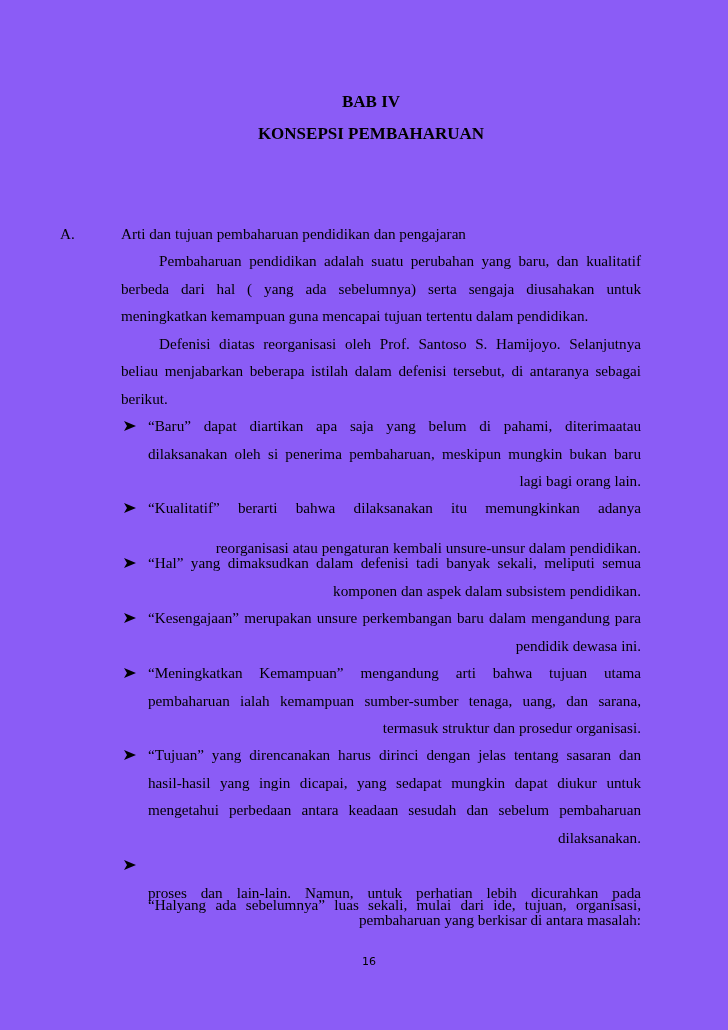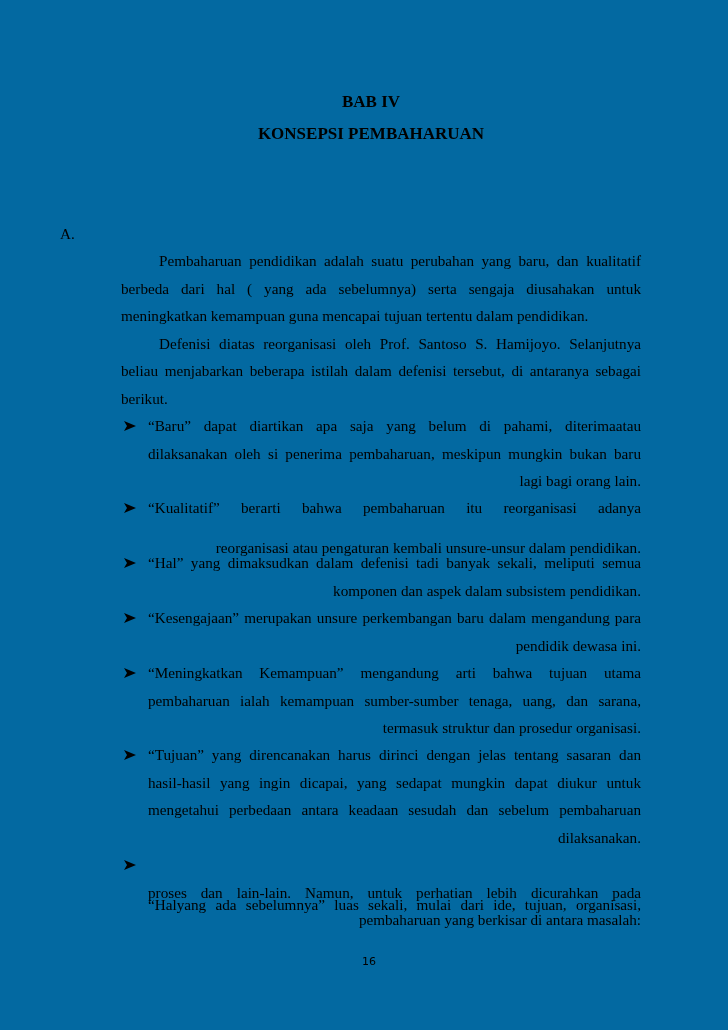--- a/index.html
+++ b/index.html
@@ -1,17 +1,17 @@
 <!DOCTYPE html>
 <html><head>
   <meta charset="utf-8">
   <style>
     html, body { margin: 0; padding: 0; background: #ffffff; }
     body { width: 728px; height: 1030px; position: relative; overflow: hidden; color: #000; }
-    .page { position: absolute; left: 0; top: 0; width: 728px; height: 1030px; background: #0369a1; }
+    .page { position: absolute; left: 0; top: 0; width: 728px; height: 1030px; background: #8b5cf6; }
     .title {
       position: absolute; left: 0; width: 728px; text-align: center;
       font-family: "Liberation Serif", serif; font-weight: bold; font-size: 17px;
       line-height: 20px; white-space: nowrap;
     }
     .t1 { top: 92px; left: 7px; }
     .t2 { top: 124px; left: 7px; }
     .t3 { top: 156px; left: 0px; }
     .line {
       position: absolute; font-family: "Liberation Serif", serif; font-size: 15.2px;
@@ -33,20 +33,21 @@
   </style>
 </head>
 <body>
 
 <div class="page">
 
   <div class="title t1">BAB IV</div>
   <div class="title t2">KONSEPSI PEMBAHARUAN</div>
 
   <div class="line sec-letter">A.</div>
+  <div class="line sec-title">Arti dan tujuan pembaharuan pendidikan dan pengajaran</div>
 
   <div>
     <div class="line just indent" style="top:252px">Pembaharuan pendidikan adalah suatu perubahan yang baru, dan kualitatif</div>
     <div class="line just body-col" style="top:280px">berbeda dari hal ( yang ada sebelumnya) serta sengaja diusahakan untuk</div>
     <div class="line body-col" style="top:307px">meningkatkan kemampuan guna mencapai tujuan tertentu dalam pendidikan.</div>
   </div>
 
   <div>
     <div class="line just indent" style="top:335px">Defenisi diatas reorganisasi oleh Prof. Santoso S. Hamijoyo. Selanjutnya</div>
     <div class="line just body-col" style="top:362px">beliau menjabarkan beberapa istilah dalam defenisi tersebut, di antaranya sebagai</div>
@@ -63,21 +64,21 @@
     <div class="line just bullet-text" style="top:445px">dilaksanakan oleh si penerima pembaharuan, meskipun mungkin bukan baru</div>
     <div class="line bullet-text" style="top:472px">lagi bagi orang lain.</div>
   </div>
 
   <div>
     <span class="bullet-mark" style="top:500px">
       <svg width="16" height="16" viewBox="0 0 16 16">
           <path d="M2 3 L14 8 L2 13 L5 8 Z" fill="#000"></path>
         </svg>
     </span>
-    <div class="line just bullet-text" style="top:499px">“Kualitatif” berarti bahwa pembaharuan itu reorganisasi adanya</div>
+    <div class="line just bullet-text" style="top:499px">“Kualitatif” berarti bahwa dilaksanakan itu memungkinkan adanya</div>
     <div class="line bullet-text" style="top:539px">reorganisasi atau pengaturan kembali unsure-unsur dalam pendidikan.</div>
   </div>
 
   <div>
     <span class="bullet-mark" style="top:555px">
       <svg width="16" height="16" viewBox="0 0 16 16">
           <path d="M2 3 L14 8 L2 13 L5 8 Z" fill="#000"></path>
         </svg>
     </span>
     <div class="line just bullet-text" style="top:554px">“Hal” yang dimaksudkan dalam defenisi tadi banyak sekali, meliputi semua</div>

